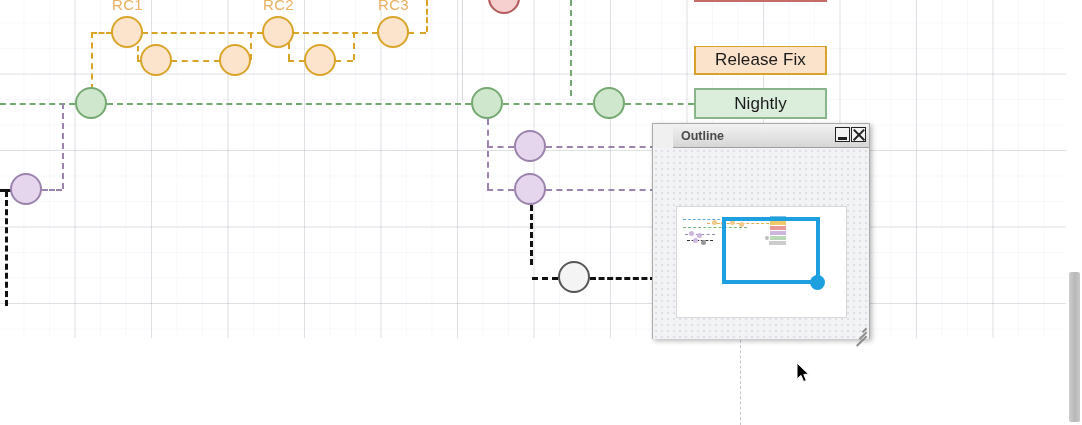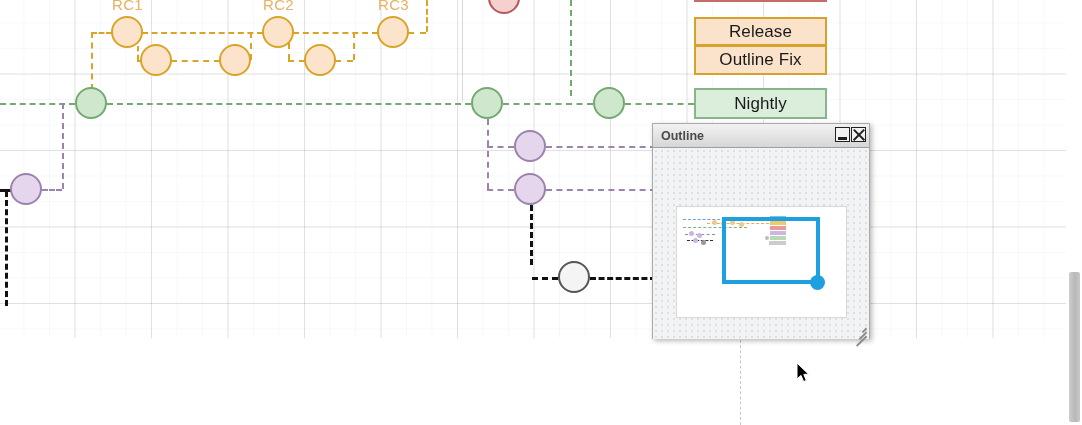--- a/index.html
+++ b/index.html
@@ -115,20 +115,21 @@
     box-shadow: 2px 2px 5px rgba(0,0,0,.28);
     box-sizing: border-box;
   }
   #outline-titlebar {
     position: relative;
     height: 23px;
     background: linear-gradient(to bottom, #f2f2f2 0%, #e3e3e3 55%, #d6d6d6 100%);
     border-bottom: 1px solid #9f9f9f;
     display: flex;
     align-items: center;
+    margin-left: 20px;
   }
   #outline-title {
     font-size: 12.5px;
     font-weight: bold;
     color: #4a4a4a;
     padding-left: 8px;
   }
   .title-btns {
     position: absolute;
     right: 3px; top: 3px;
@@ -297,25 +298,22 @@
     <div class="node node-green" style="left:75px;  top:87px;  width:32px; height:32px;"></div>
     <div class="node node-green" style="left:471px; top:87px;  width:32px; height:32px;"></div>
     <div class="node node-green" style="left:593px; top:87px;  width:32px; height:32px;"></div>
 
     <div class="node node-purple" style="left:10px;  top:173px; width:32px; height:32px;"></div>
     <div class="node node-purple" style="left:514px; top:130px; width:32px; height:32px;"></div>
     <div class="node node-purple" style="left:514px; top:173px; width:32px; height:32px;"></div>
 
     <div class="node node-white" style="left:558px; top:261px; width:32px; height:32px;"></div>
 
-    <div class="lane-box lane-release" style="left:694px; top:17px; width:133px; height:29px;">
-      <span>Release</span>
-    </div>
     <div class="lane-box lane-release-fix" style="left:694px; top:46px; width:133px; height:29px;">
-      <span>Outline Fix</span>
+      <span>Release Fix</span>
     </div>
     <div class="lane-box lane-nightly" style="left:694px; top:88px; width:133px; height:31px;">
       <span>Nightly</span>
     </div>
   </div>
 
   <div id="outline-window">
 
     <div id="outline-titlebar">
       <div id="outline-title">Outline</div>

